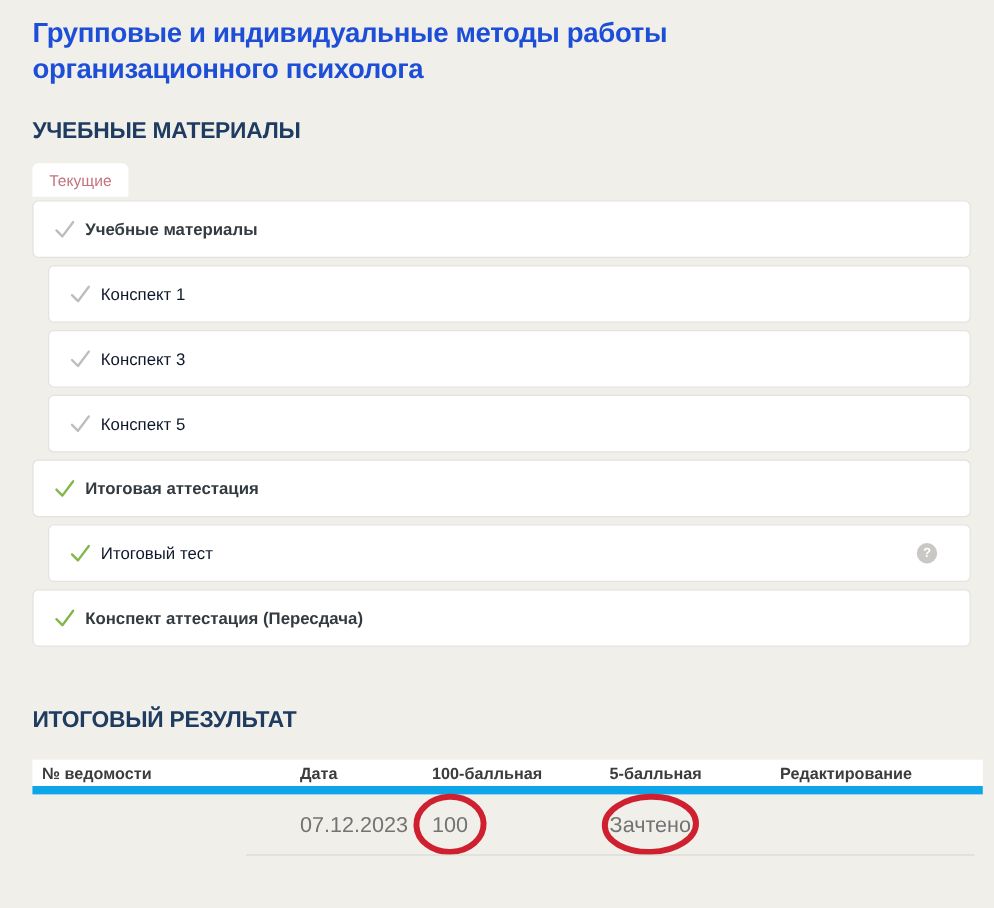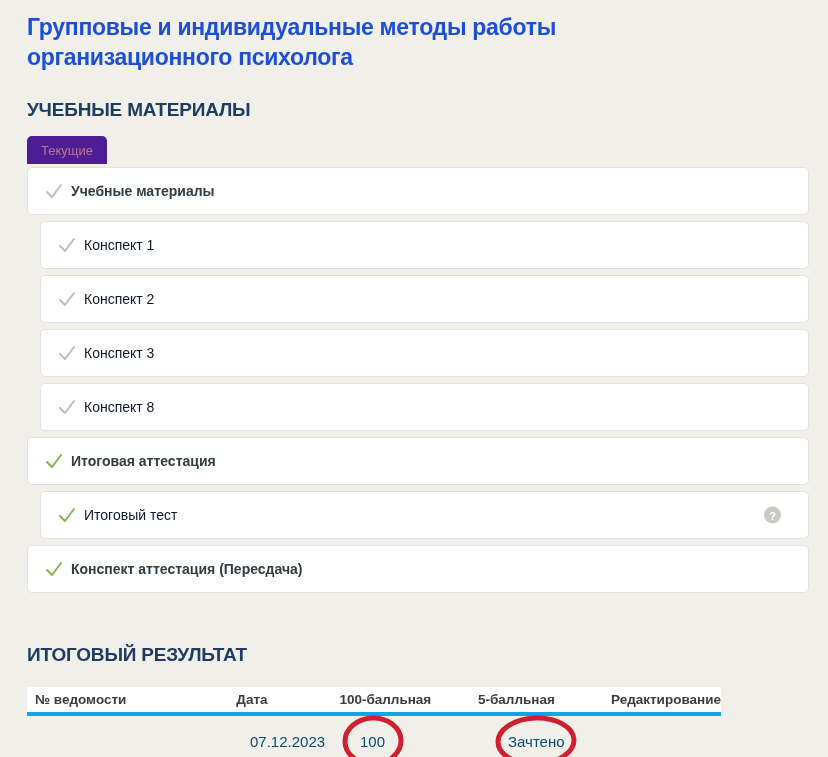--- a/index.html
+++ b/index.html
@@ -26,21 +26,21 @@
     font-size:19px;
     font-weight:700;
     letter-spacing:-0.2px;
   }
   .materials-heading { margin-top:27px; }
   .results-heading { margin-top:51px; }
 
   .tab {
     display:inline-block;
     margin-top:15px;
-    background:#4c1d95;
+    background:#ffffff;
     border-radius:5px 5px 0 0;
     padding:7px 14px 6px 14px;
     font-size:13px;
     color:#c4737f;
     cursor:pointer;
   }
 
   .materials-list { margin-top:3px; }
   .card {
     background:#ffffff;
@@ -72,40 +72,40 @@
     font-weight:700;
     display:flex;
     align-items:center;
     justify-content:center;
     cursor:pointer;
   }
 
   .results-table { margin-top:21px; position:relative; }
   .thead {
     background:#ffffff;
-    border-bottom:4px solid #0ea5e9;
+    border-bottom:7px solid #0ea5e9;
     height:29px;
     display:flex;
     align-items:center;
     padding-left:8px;
-    width:694px;
+    width:792px;
   }
   .th {
     font-size:13.5px;
     font-weight:700;
     color:#3c3c3c;
   }
   .tr {
     display:flex;
     align-items:center;
     height:50px;
     padding-left:8px;
     width:783px;
   }
-  .td { font-size:15px; color:#0c4a6e; }
+  .td { font-size:18px; color:#737373; }
   .c1 { width:215px; }
   .c2 { width:110px; }
   .c3 { width:148px; }
   .c4 { width:142px; }
   .c5 { flex:1; }
 
   .circled { position:relative; display:inline-block; }
   .circled svg {
     position:absolute;
     left:50%; top:50%;
@@ -146,33 +146,27 @@
       <div class="card level1">
         <svg viewBox="0 0 16 16" class="check-icon">
           <polyline points="1,9 6,14 15,2" fill="none" stroke="#bdbdbd" stroke-width="2" stroke-linecap="round" stroke-linejoin="round"></polyline>
         </svg>
         <span class="card-label link">Конспект 1</span>
       </div>
       <div class="card level1">
         <svg viewBox="0 0 16 16" class="check-icon">
           <polyline points="1,9 6,14 15,2" fill="none" stroke="#bdbdbd" stroke-width="2" stroke-linecap="round" stroke-linejoin="round"></polyline>
         </svg>
-        <span class="card-label link">Конспект 2</span>
-      </div>
-      <div class="card level1">
-        <svg viewBox="0 0 16 16" class="check-icon">
-          <polyline points="1,9 6,14 15,2" fill="none" stroke="#bdbdbd" stroke-width="2" stroke-linecap="round" stroke-linejoin="round"></polyline>
-        </svg>
         <span class="card-label link">Конспект 3</span>
       </div>
       <div class="card level1">
         <svg viewBox="0 0 16 16" class="check-icon">
           <polyline points="1,9 6,14 15,2" fill="none" stroke="#bdbdbd" stroke-width="2" stroke-linecap="round" stroke-linejoin="round"></polyline>
         </svg>
-        <span class="card-label link">Конспект 8</span>
+        <span class="card-label link">Конспект 5</span>
       </div>
       <div class="card">
         <svg viewBox="0 0 16 16" class="check-icon">
           <polyline points="1,9 6,14 15,2" fill="none" stroke="#85b54d" stroke-width="2" stroke-linecap="round" stroke-linejoin="round"></polyline>
         </svg>
         <span class="card-label bold">Итоговая аттестация</span>
       </div>
       <div class="card level1">
         <svg viewBox="0 0 16 16" class="check-icon">
           <polyline points="1,9 6,14 15,2" fill="none" stroke="#85b54d" stroke-width="2" stroke-linecap="round" stroke-linejoin="round"></polyline>

